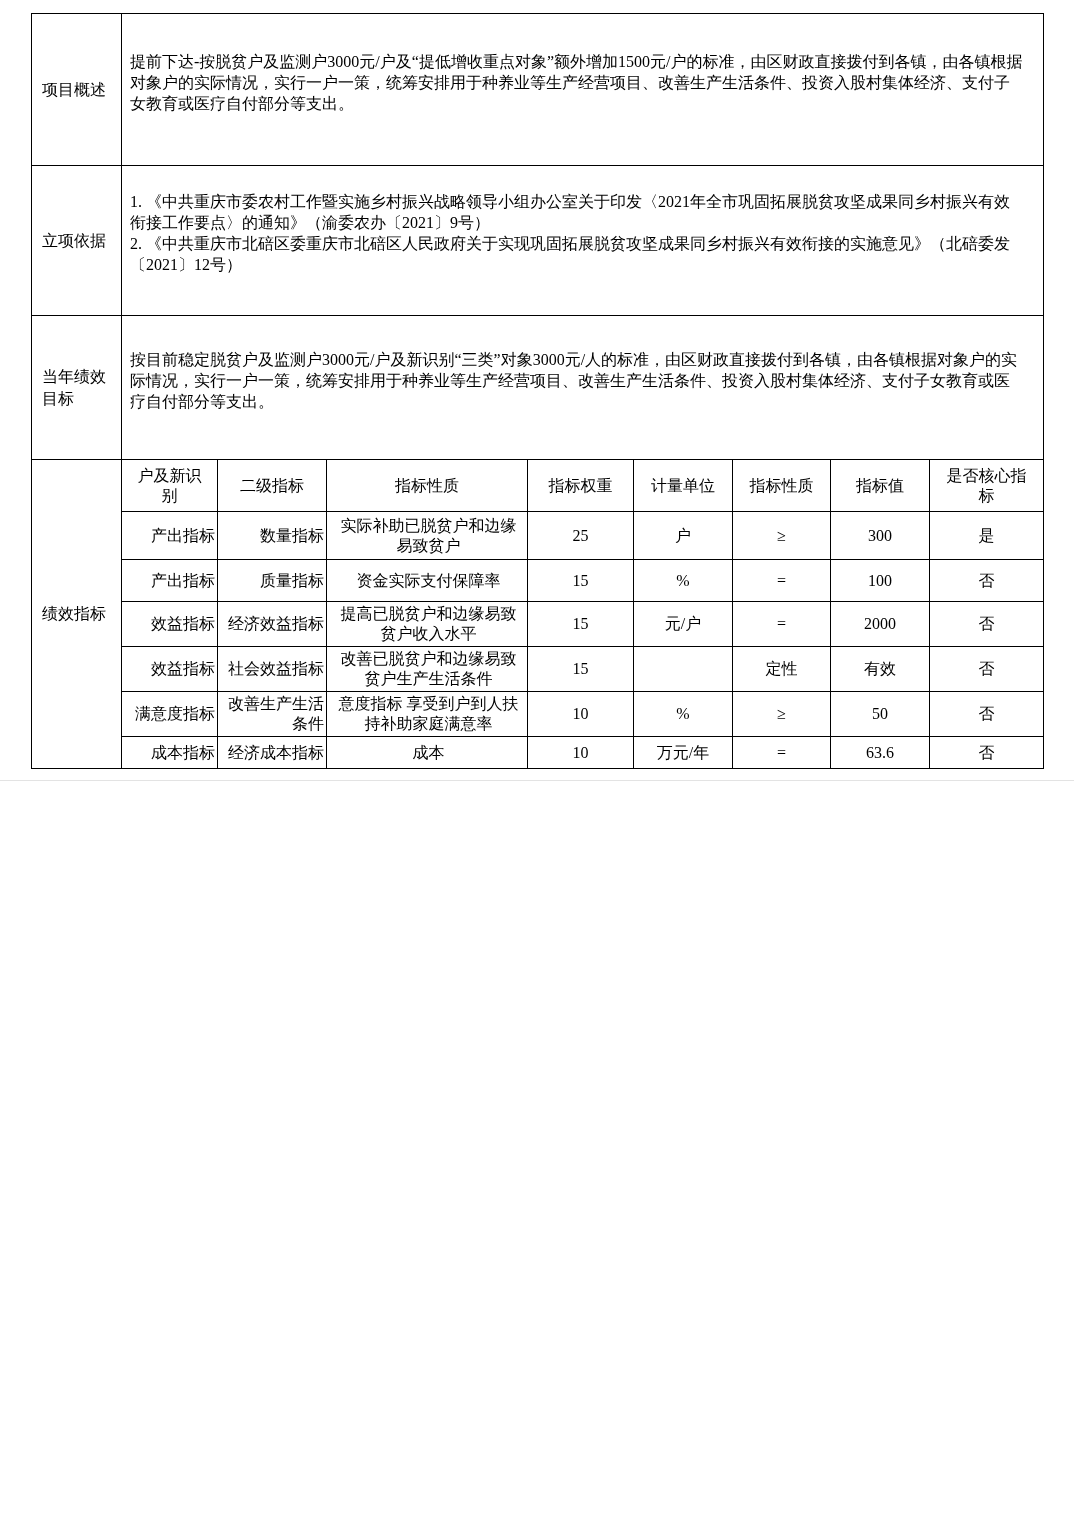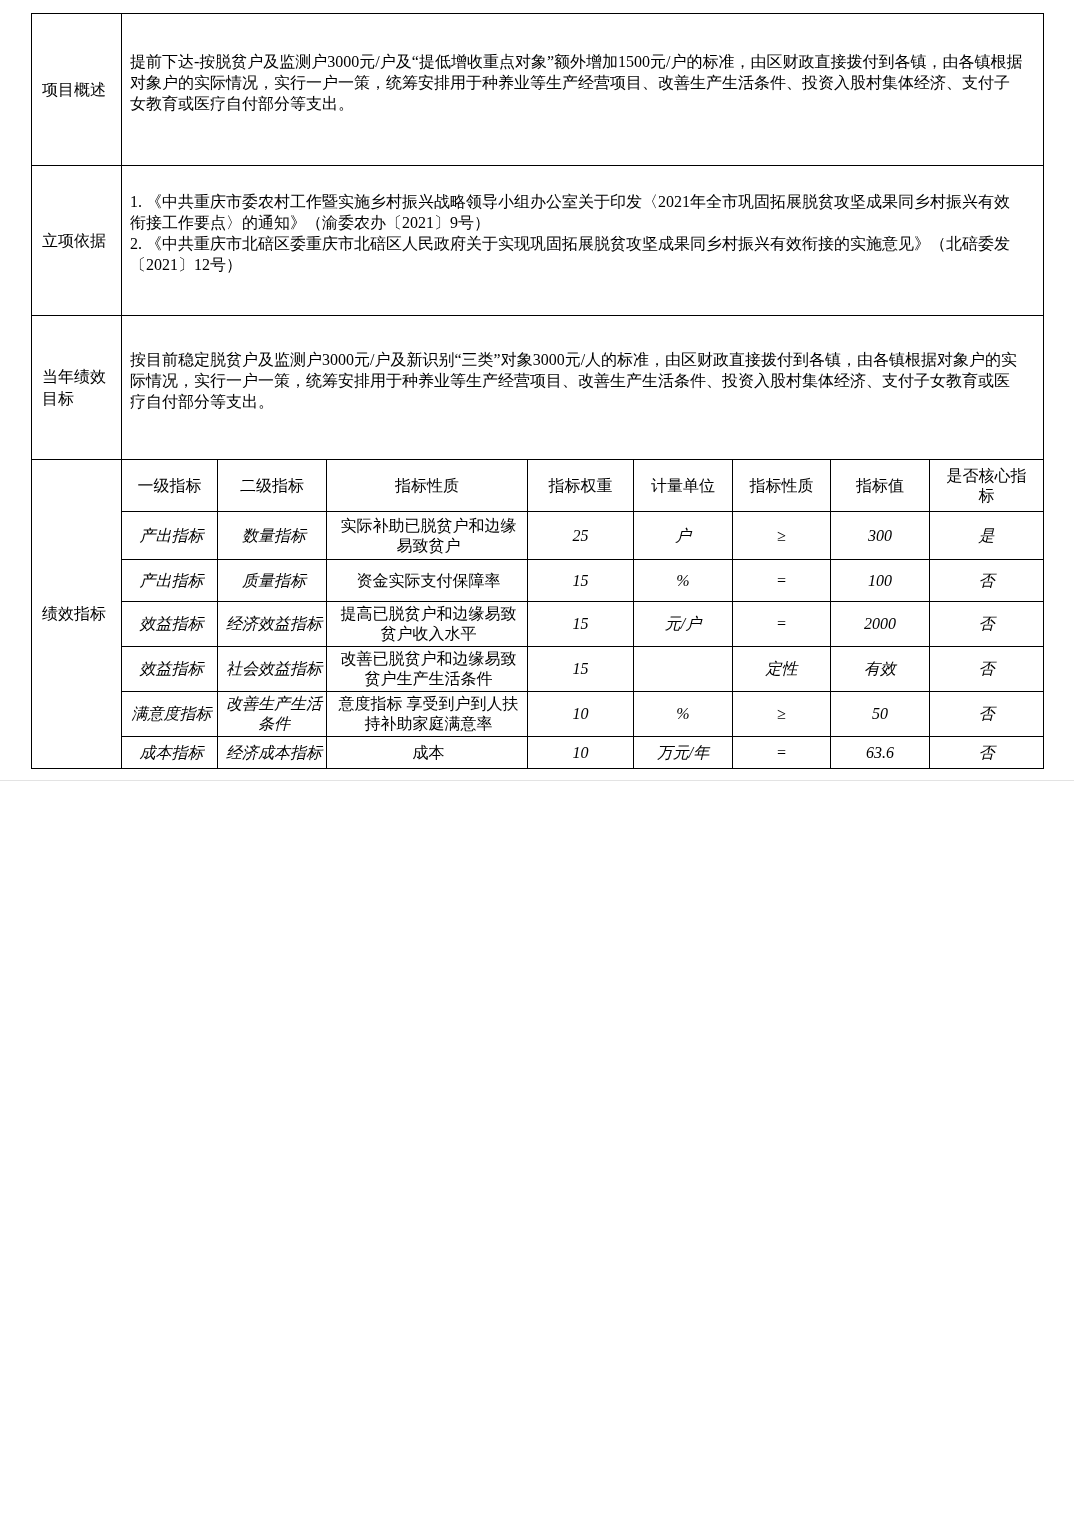--- a/index.html
+++ b/index.html
@@ -53,32 +53,30 @@
     vertical-align: middle;
     line-height: 20px;
     padding: 2px 12px;
   }
   
   tr.ir td {
     vertical-align: middle;
     line-height: 20px;
   }
   td.c-left {
-    text-align: center;
+    text-align: right;
     padding: 2px 2px 2px 6px;
-    font-style: italic;
   }
   td.c-lvl3 {
     text-align: center;
     padding: 2px 3px 2px 6px;
   }
   td.c-mid {
     text-align: center;
     padding: 2px 4px;
-    font-style: italic;
   }
   
   .faint-line {
     position: absolute;
     left: 0;
     top: 780px;
     width: 1074px;
     height: 0;
     border-top: 1px solid #e3e3e3;
   }
@@ -119,21 +117,21 @@
 
       <tr style="height:144px">
         <td class="lbl">当年绩效目标</td>
         <td class="txt" colspan="8">
           <div class="para">按目前稳定脱贫户及监测户3000元/户及新识别“三类”对象3000元/人的标准，由区财政直接拨付到各镇，由各镇根据对象户的实际情况，实行一户一策，统筹安排用于种养业等生产经营项目、改善生产生活条件、投资入股村集体经济、支付子女教育或医疗自付部分等支出。</div>
         </td>
       </tr>
 
       <tr style="height:52px">
         <td class="lbl" rowspan="7">绩效指标</td>
-        <td class="hd">一级指标</td>
+        <td class="hd">户及新识别</td>
         <td class="hd">二级指标</td>
         <td class="hd">指标性质</td>
         <td class="hd">指标权重</td>
         <td class="hd">计量单位</td>
         <td class="hd">指标性质</td>
         <td class="hd">指标值</td>
         <td class="hd">是否核心指标</td>
       </tr>
 
       <tr class="ir" style="height:48px">

